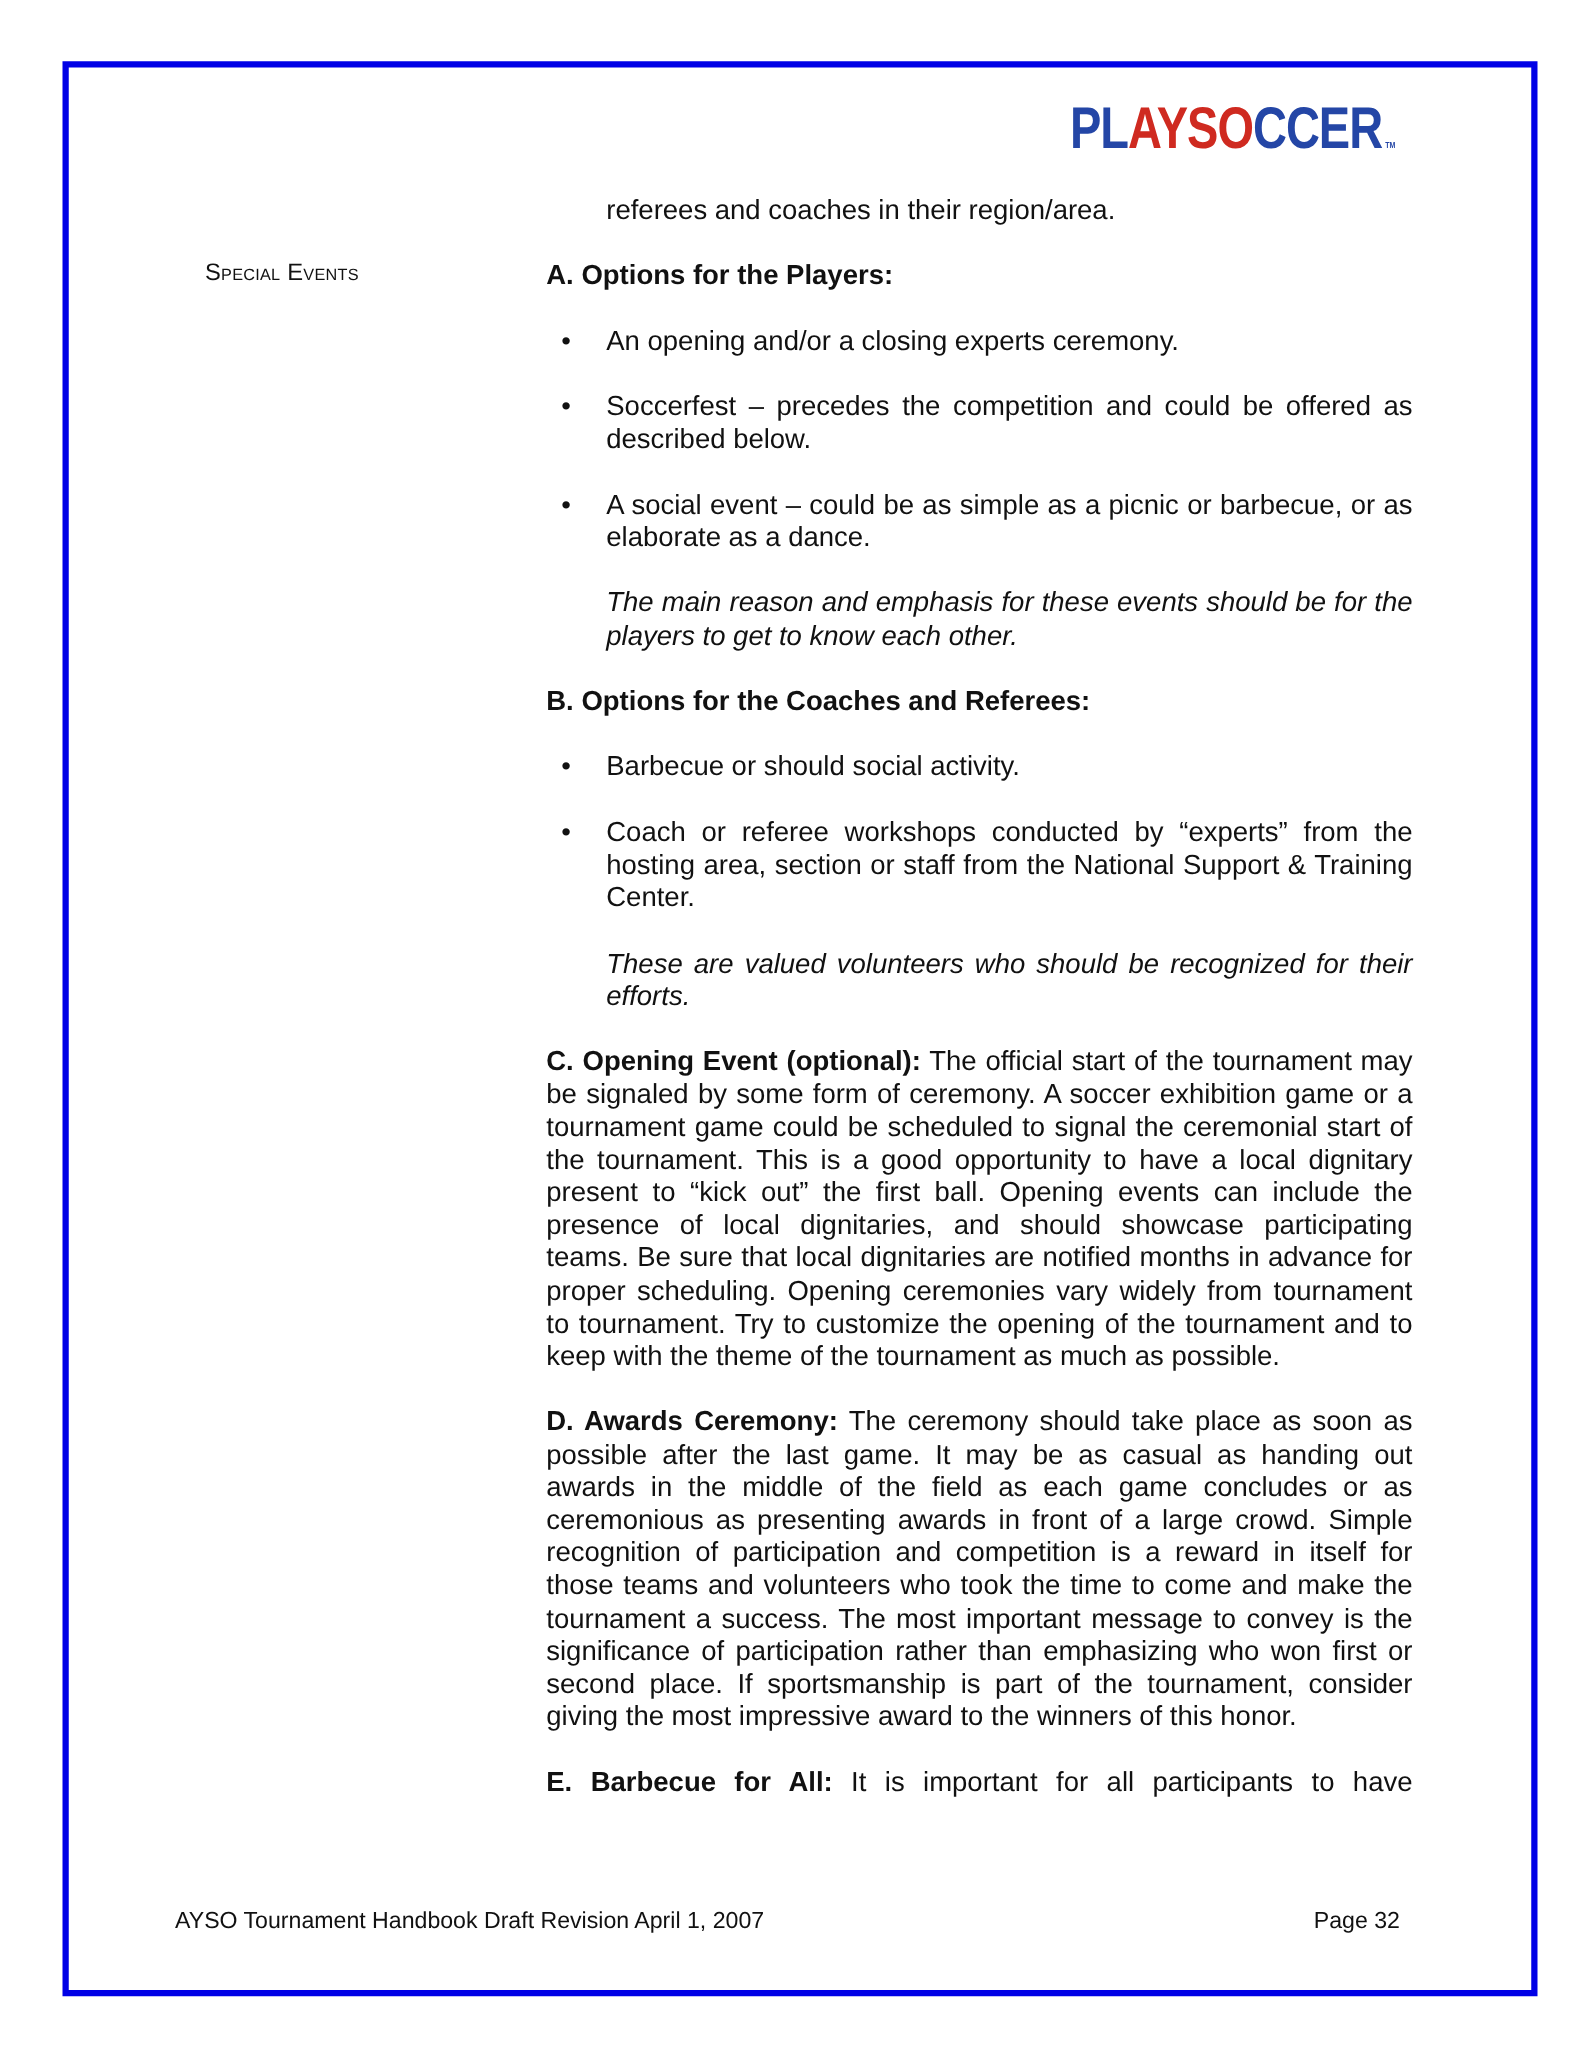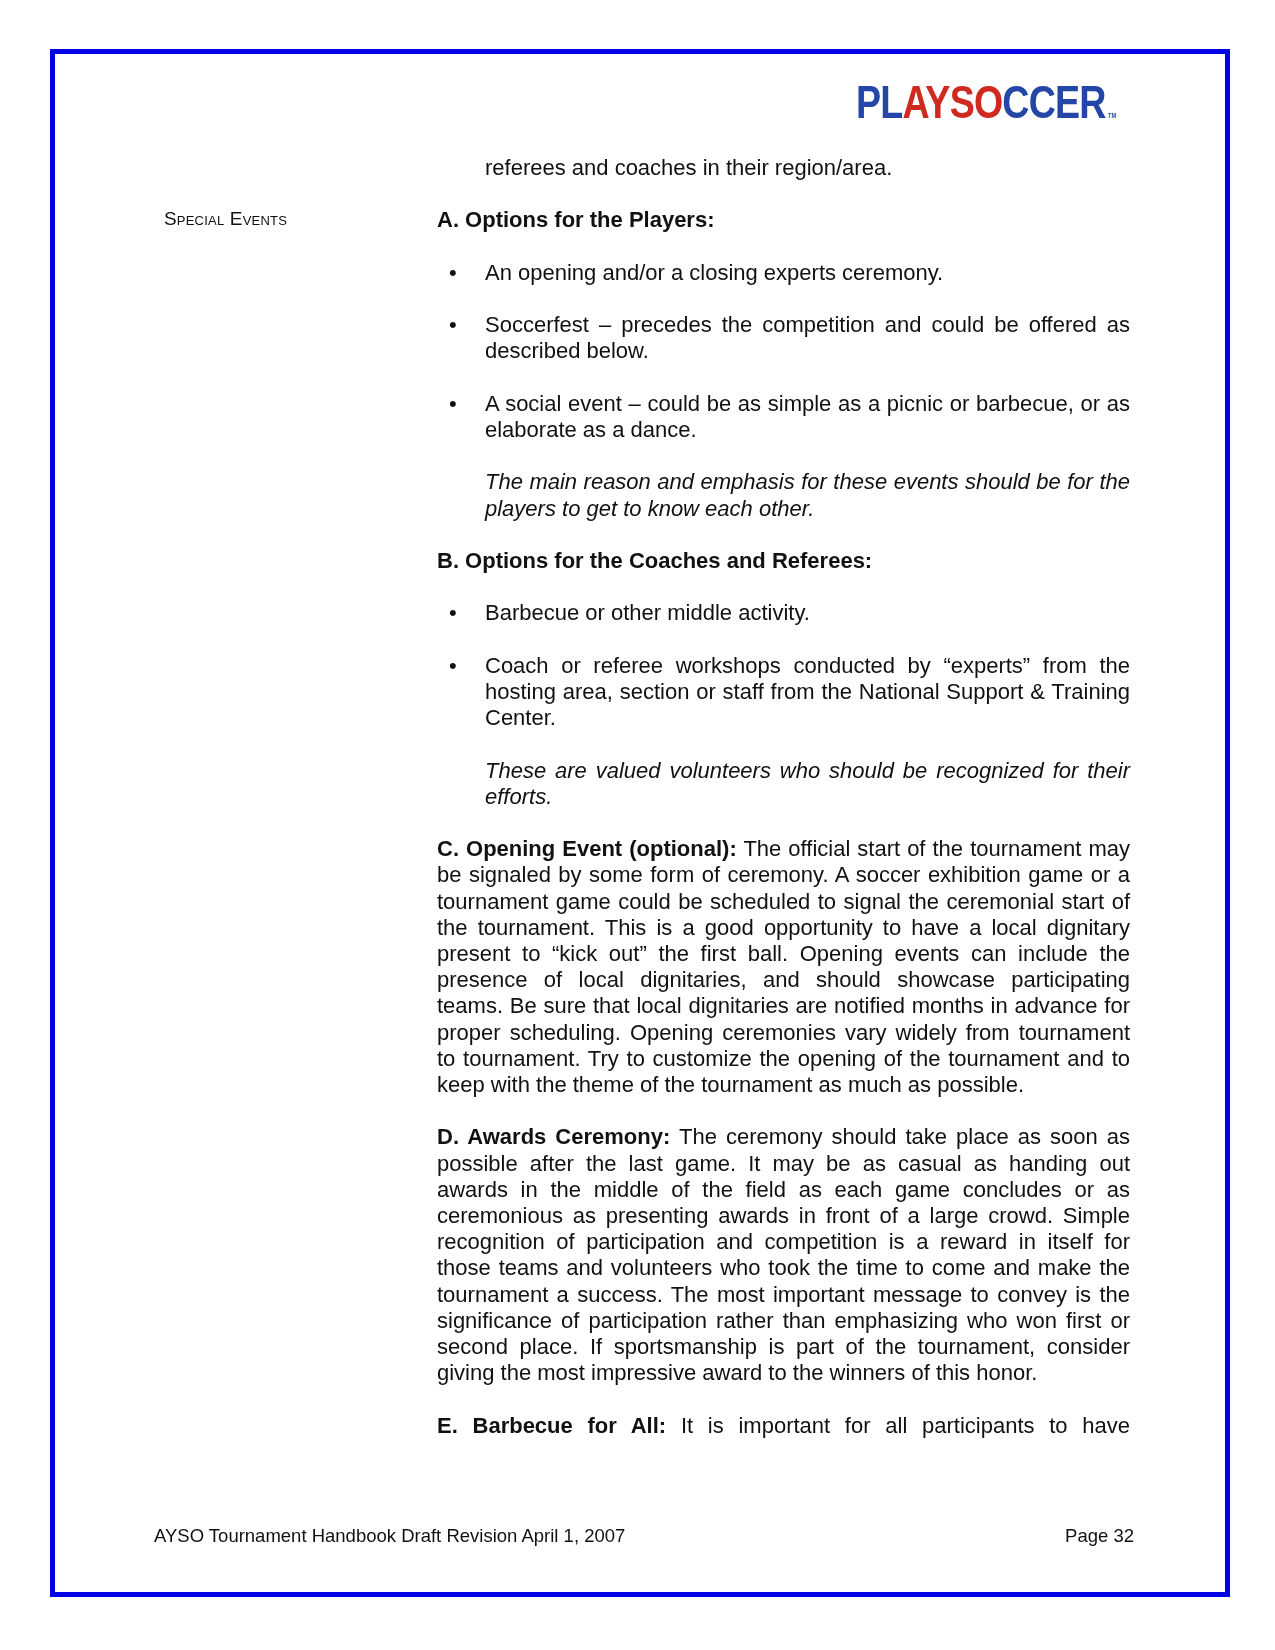--- a/index.html
+++ b/index.html
@@ -19,21 +19,21 @@
 
   .body-col { position: absolute; left: 437px; top: 155px; width: 693px; font-size: 22px; line-height: 26.2px; }
   .p { margin: 0 0 26.2px 0; text-align: justify; }
   .indent { padding-left: 48px; }
   .bullet-item { position: relative; padding-left: 48px; margin: 0 0 26.2px 0; text-align: justify; }
   .bullet { position: absolute; left: 12px; top: 0; }
   .heading { font-weight: 700; margin: 0 0 26.2px 0; }
   .italic { font-style: italic; }
   b { font-weight: 700; }
 
-  .footer { position: absolute; left: 154px; top: 1524px; width: 980px; font-size: 18.5px; line-height: 24px;
+  .footer { position: absolute; left: 140px; top: 1524px; width: 980px; font-size: 18.5px; line-height: 24px;
             display: flex; justify-content: space-between; }
 </style>
 </head>
 <body>
 
 <div class="page-border"></div>
 
 <div class="logo">
   <span class="blue">PL</span><span class="red">AYSO</span><span class="blue">CCER</span><span class="tm">TM</span>
 </div>
@@ -56,21 +56,21 @@
   <div class="bullet-item">
     <span class="bullet">•</span>
     <span>A social event – could be as simple as a picnic or barbecue, or as elaborate as a dance.</span>
   </div>
   <p class="p indent italic">The main reason and emphasis for these events should be for the players to get to know each other.</p>
 
   <p class="heading">B. Options for the Coaches and Referees:</p>
 
   <div class="bullet-item">
     <span class="bullet">•</span>
-    <span>Barbecue or other middle activity.</span>
+    <span>Barbecue or should social activity.</span>
   </div>
   <div class="bullet-item">
     <span class="bullet">•</span>
     <span>Coach or referee workshops conducted by “experts” from the hosting area, section or staff from the National Support &amp; Training Center.</span>
   </div>
   <p class="p indent italic">These are valued volunteers who should be recognized for their efforts.</p>
 
   <p class="p"><b>C. Opening Event (optional):</b><span> The official start of the tournament may be signaled by some form of ceremony. A soccer exhibition game or a tournament game could be scheduled to signal the ceremonial start of the tournament. This is a good opportunity to have a local dignitary present to “kick out” the first ball. Opening events can include the presence of local dignitaries, and should showcase participating teams. Be sure that local dignitaries are notified months in advance for proper scheduling. Opening ceremonies vary widely from tournament to tournament. Try to customize the opening of the tournament and to keep with the theme of the tournament as much as possible.</span></p>
 
   <p class="p"><b>D. Awards Ceremony:</b><span> The ceremony should take place as soon as possible after the last game. It may be as casual as handing out awards in the middle of the field as each game concludes or as ceremonious as presenting awards in front of a large crowd. Simple recognition of participation and competition is a reward in itself for those teams and volunteers who took the time to come and make the tournament a success. The most important message to convey is the significance of participation rather than emphasizing who won first or second place. If sportsmanship is part of the tournament, consider giving the most impressive award to the winners of this honor.</span></p>

